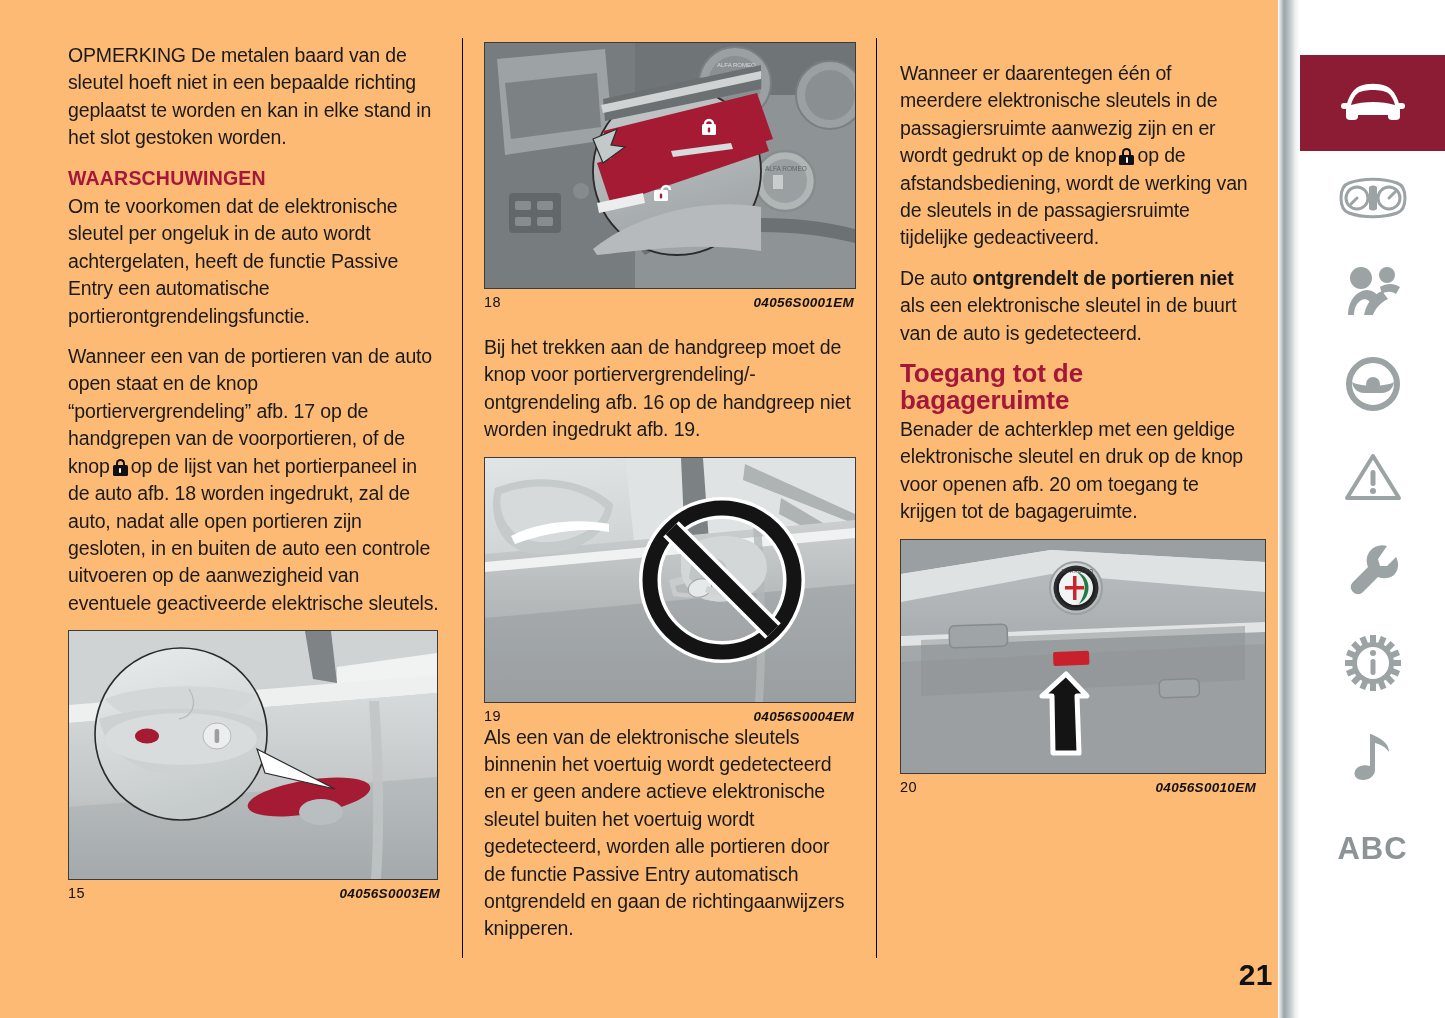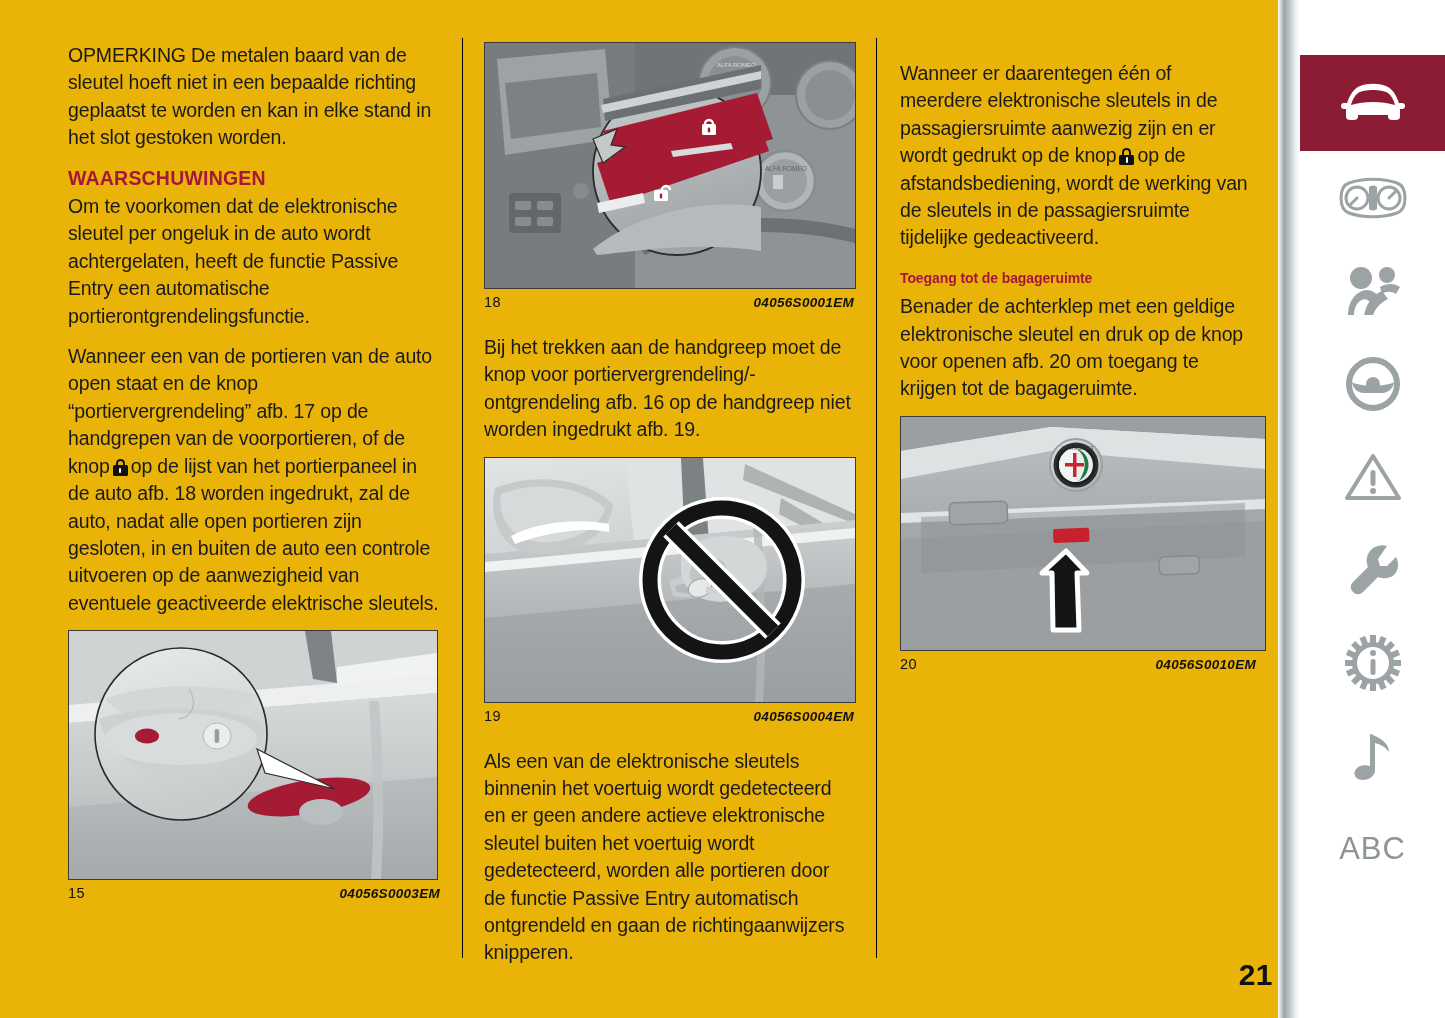--- a/index.html
+++ b/index.html
@@ -5,21 +5,21 @@
   * { box-sizing: border-box; margin: 0; padding: 0; }
   html, body {
     width: 1445px; height: 1018px;
     background: #ffffff;
     font-family: "Liberation Sans", sans-serif;
     overflow: hidden;
   }
   .page {
     position: relative;
     width: 1445px; height: 1018px;
-    background: #eab308;
+    background: #fdba74;
   }
 
   
   .columns {
     position: absolute;
     left: 0; top: 0;
     width: 1278px; height: 1018px;
     display: flex;
   }
   .col {
@@ -50,21 +50,21 @@
   p.body:last-child { margin-bottom: 0; }
   h2.warn-head {
     font-size: 19.5px;
     line-height: 27.4px;
     font-weight: bold;
     color: #A5173A;
     letter-spacing: 0.2px;
     margin-bottom: 1px;
   }
   h3.sub-head {
-    font-size: 14px;
+    font-size: 26px;
     line-height: 27.4px;
     font-weight: bold;
     color: #A5173A;
     margin-bottom: 1px;
     letter-spacing: -0.1px;
   }
   .b { font-weight: bold; color: #1a1a1a; }
 
   
   .lock-glyph {
@@ -144,21 +144,21 @@
     width: 145px; height: 93px;
     display: flex;
     align-items: center;
     justify-content: center;
   }
   .tab.active { background: #8C1C33; }
   .tab.first { height: 96px; margin-top: 55px; }
   .tab svg { display: block; }
   .tab .abc {
     font-size: 31px;
-    font-weight: normal;
+    font-weight: bold;
     color: #8d9496;
     letter-spacing: 1px;
   }
 
   .page-number {
     position: absolute;
     right: 172px; bottom: 26px;
     font-size: 30px;
     font-weight: bold;
     color: #111;
@@ -347,27 +347,28 @@
             <line x1="186" y1="71" x2="288" y2="173" stroke="#ffffff" stroke-width="22"></line>
             <line x1="186" y1="71" x2="288" y2="173" stroke="#141414" stroke-width="15"></line>
           </svg>
         </div>
         <div class="fig-caption">
           <span class="fig-num">19</span>
           <span class="fig-code">04056S0004EM</span>
         </div>
       </div>
 
-      <p class="body" style="margin-top:24px">Als een van de elektronische sleutels binnenin het voertuig wordt gedetecteerd en er geen andere actieve elektronische sleutel buiten het voertuig wordt gedetecteerd, worden alle portieren door de functie Passive Entry automatisch ontgrendeld en gaan de richtingaanwijzers knipperen.</p>
+      <p class="body" style="">Als een van de elektronische sleutels binnenin het voertuig wordt gedetecteerd en er geen andere actieve elektronische sleutel buiten het voertuig wordt gedetecteerd, worden alle portieren door de functie Passive Entry automatisch ontgrendeld en gaan de richtingaanwijzers knipperen.</p>
     </div>
 
     <div class="col col-3">
 
       <p class="body"><span>Wanneer er daarentegen één of meerdere elektronische sleutels in de passagiersruimte aanwezig zijn en er wordt gedrukt op de knop</span><span class="lock-glyph"><span class="shackle"></span><span class="bodyb"></span><span class="kh"></span></span><span>op de afstandsbediening, wordt de werking van de sleutels in de passagiersruimte tijdelijke gedeactiveerd.</span></p>
 
+      <p class="body"><span>De auto </span><span class="b">ontgrendelt de portieren niet</span><span> als een elektronische sleutel in de buurt van de auto is gedetecteerd.</span></p>
 
 
       <h3 class="sub-head">Toegang tot de bagageruimte</h3>
 
       <p class="body">Benader de achterklep met een geldige elektronische sleutel en druk op de knop voor openen afb. 20 om toegang te krijgen tot de bagageruimte.</p>
 
       <div class="figure" style="margin-top:10px">
         <div class="fig-frame f20">
           <svg width="364" height="233" viewBox="0 0 364 233">
             <defs>

